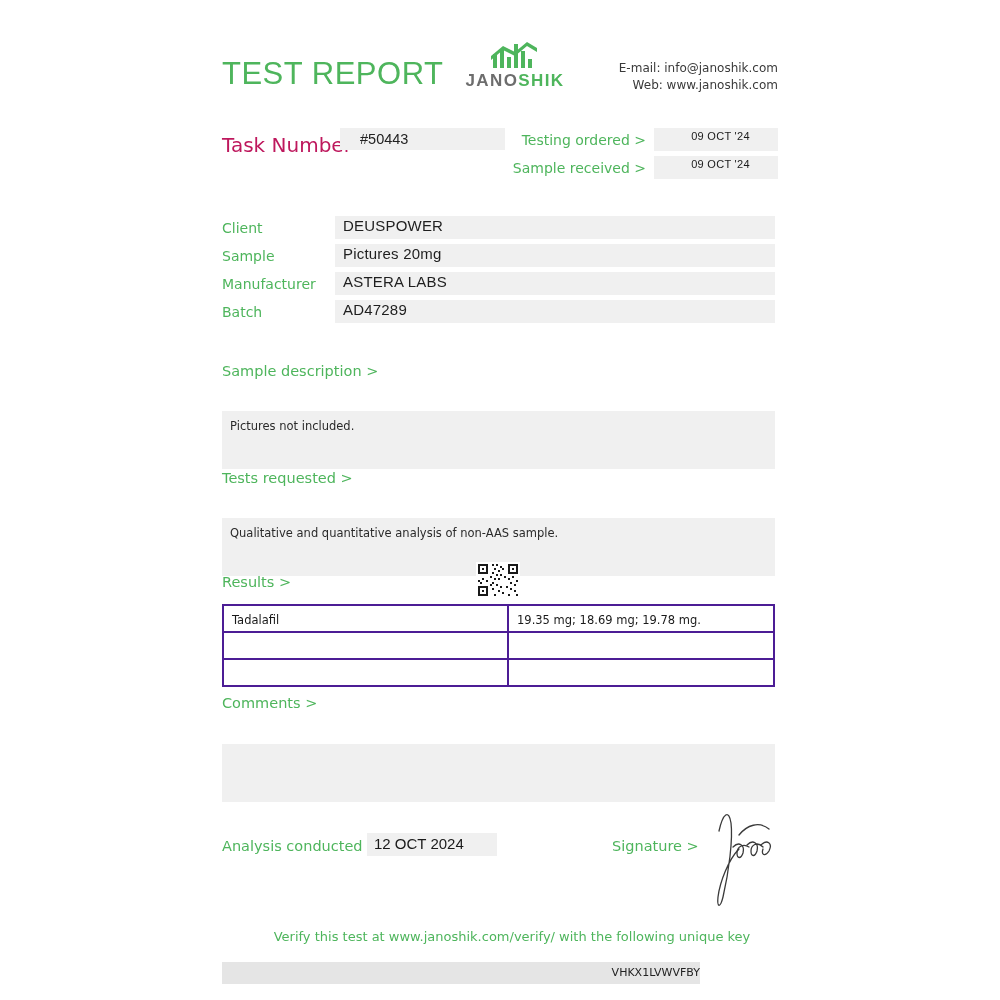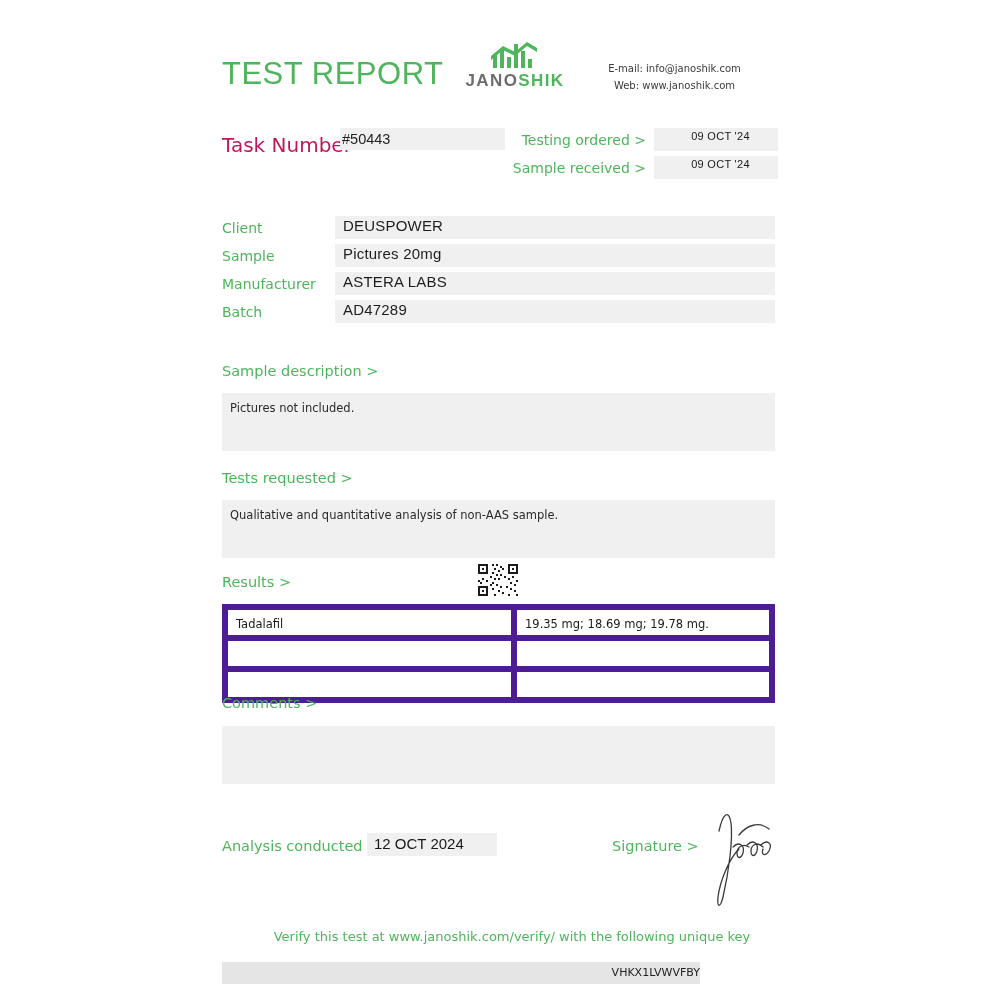--- a/index.html
+++ b/index.html
@@ -60,25 +60,25 @@
     font-family: "Liberation Sans", sans-serif;
     font-size: 17px;
     letter-spacing: 1.4px;
     color: #6d6d6d;
     font-weight: 700;
     margin-top: 1px;
   }
   .logo-text .green { color: #4eb55c; }
   .contact {
     position: absolute;
-    right: 16px;
+    right: 0;
     top: 20px;
-    text-align: center;
-    font-family: "DejaVu Sans", sans-serif;
-    font-size: 10px;
+    text-align: right;
+    font-family: "DejaVu Sans", sans-serif;
+    font-size: 12px;
     color: #3a3a3a;
     line-height: 17px;
     width: 175px;
   }
   
   .task-row {
     position: absolute;
     left: 0;
     top: 128px;
     width: 556px;
@@ -96,21 +96,21 @@
   .task-value {
     position: absolute;
     left: 118px;
     top: 0px;
     width: 165px;
     height: 22px;
     background: #f0f0f0;
     font-family: "Liberation Sans", sans-serif;
     font-size: 14.5px;
     color: #222;
-    padding: 3px 0 0 2px;
+    padding: 3px 0 0 20px;
     box-sizing: border-box;
   }
   .dates {
     position: absolute;
     right: 0;
     top: 0;
     width: 242px;
     text-align: center;
   }
   .date-line {
@@ -180,20 +180,21 @@
     font-family: "DejaVu Sans", sans-serif;
     font-size: 14.5px;
   }
   .gray-box {
     background: #f0f0f0;
     font-family: "DejaVu Sans", sans-serif;
     font-size: 11.5px;
     color: #2a2a2a;
     padding: 8px 0 0 8px;
     box-sizing: border-box;
+    margin-top: 18px;
   }
   #sample-desc-title { position: absolute; left: 0; top: 363px; }
   #sample-desc-box {
     position: absolute; left: 0; top: 393px;
     width: 553px; height: 58px;
   }
   #tests-req-title { position: absolute; left: 0; top: 470px; }
   #tests-req-box {
     position: absolute; left: 0; top: 500px;
     width: 553px; height: 58px;
@@ -208,21 +209,21 @@
   }
   
   .res-table {
     position: absolute;
     left: 0;
     top: 604px;
     width: 553px;
     border-collapse: collapse;
   }
   .res-table td {
-    border: 6px solid #4c1d95;
+    border: 2px solid #4c1d95;
     height: 23px;
     font-family: "DejaVu Sans", sans-serif;
     font-size: 11.5px;
     color: #1a1a1a;
     padding: 2px 0 0 8px;
     vertical-align: middle;
   }
   .res-table td.c1 { width: 275px; }
   #comments-title { position: absolute; left: 0; top: 695px; }
   #comments-box {

